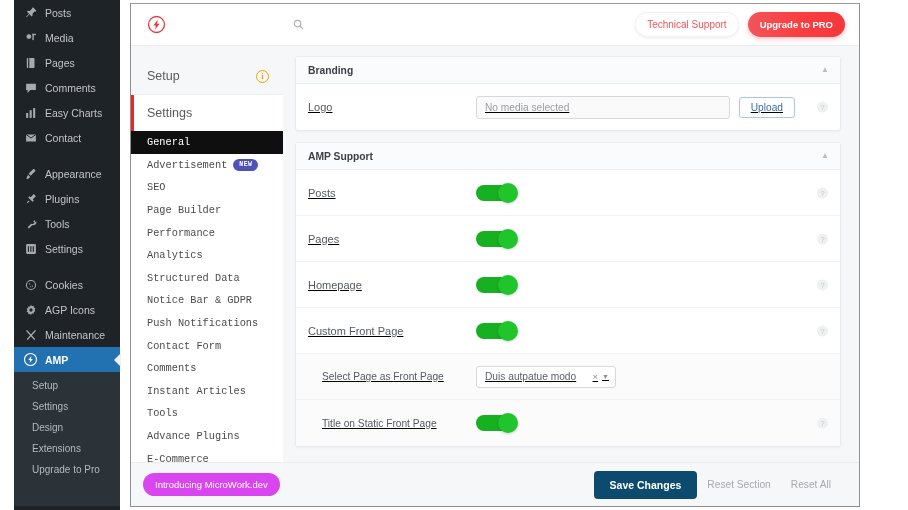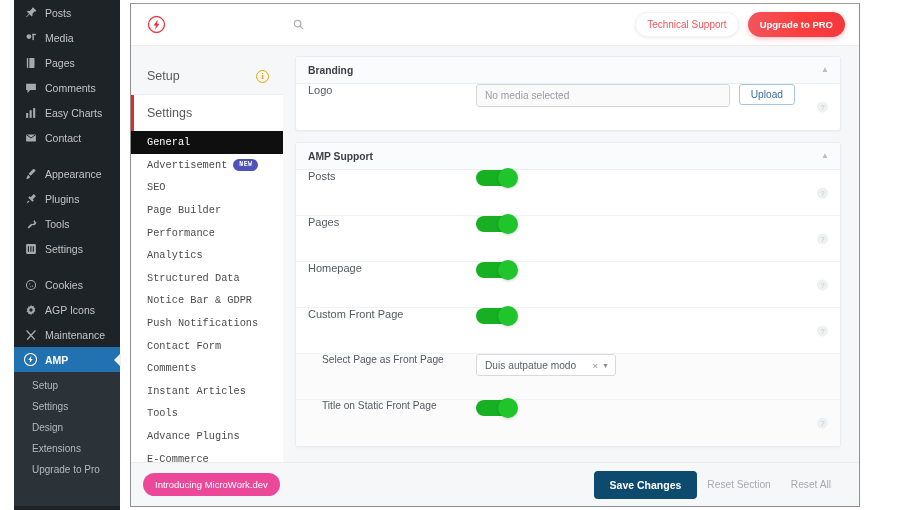--- a/index.html
+++ b/index.html
@@ -101,22 +101,22 @@
     overflow: hidden;
   }
   .card-head {
     height: 27px; background: #fafbfc; border-bottom: 1px solid #ebedf0;
     display: flex; align-items: center; justify-content: space-between;
     padding: 0 11px 0 12px;
     font-size: 10.3px; font-weight: bold; color: #3b3f46;
   }
   .chev { color: #b8bcc3; font-size: 8px; line-height: 1; }
   .row {
-    min-height: 46px; display: flex; align-items: flex-start;
-    padding: 0 11px 0 12px; border-bottom: 1px solid #f1f2f4; position: relative;
+    min-height: 46px; display: flex; align-items: center;
+    padding: 0 11px 0 12px; border-bottom: 1px solid #f1f2f4; position: relative; text-decoration: underline;
   }
   .row:last-child { border-bottom: none; }
   .row-label { font-size: 11px; color: #55595f; width: 168px; flex: 0 0 168px; }
   .row.sub { background: #fbfbfc; padding-left: 26px; }
   .row.sub .row-label { font-size: 10.2px; width: 154px; flex: 0 0 154px; color:#55595f; }
   .help {
     position: absolute; right: 12px; top: 50%; transform: translateY(-50%);
     width: 11px; height: 11px; border-radius: 50%;
     background: #eef0f2; color: #c2c6cc;
     font-size: 7.5px; display: flex; align-items: center; justify-content: center;
@@ -150,21 +150,21 @@
   .select-box .clr { color: #8c9096; font-size: 9.5px; }
   .select-box .caret { color: #8c9096; font-size: 7px; }
 
   
   .bottombar {
     position: absolute; left: 0; right: 0; bottom: 0; height: 44px;
     background: #f6f7f9; border-top: 1px solid #ececee;
     display: flex; align-items: center; padding: 0 18px 0 12px;
   }
   .chip-micro {
-    background: #ec4899; color: #fff; font-size: 9.5px;
+    background: #d946ef; color: #fff; font-size: 9.5px;
     border-radius: 13px; padding: 6px 12px; white-space: nowrap;
   }
   .bb-spacer { flex: 1; }
   .btn-save {
     background: #0c4a6e; color: #fff; font-size: 10.5px; font-weight: bold;
     border-radius: 4px; padding: 8px 16px; white-space: nowrap;
   }
   .btn-ghost {
     color: #a6a9b0; font-size: 10.2px; padding: 8px 10px; white-space: nowrap;
   }

